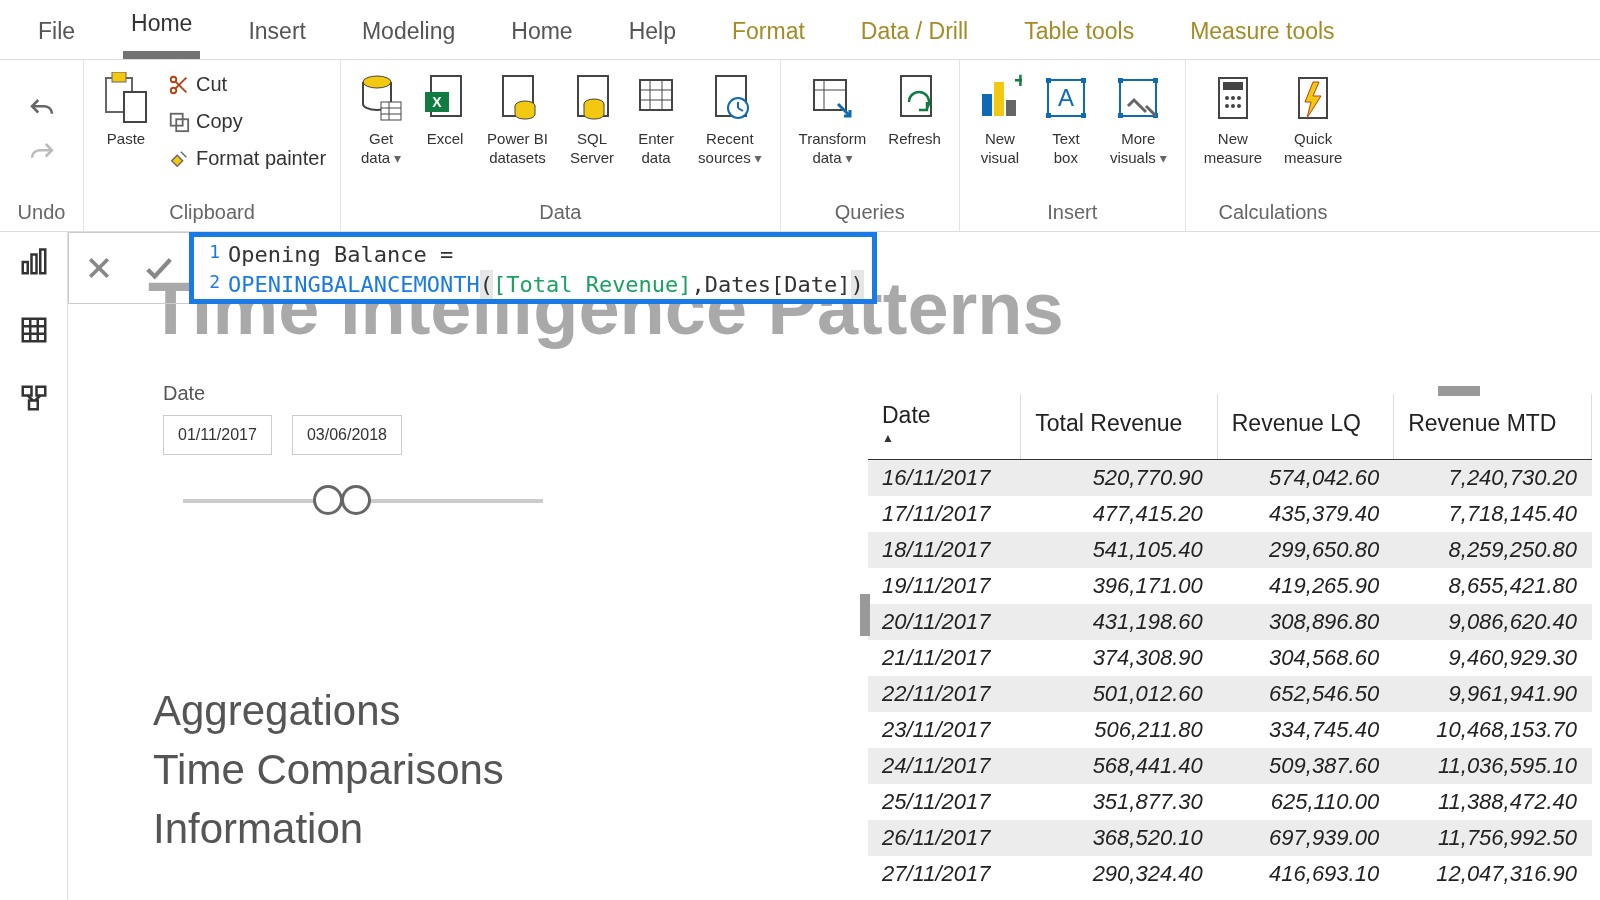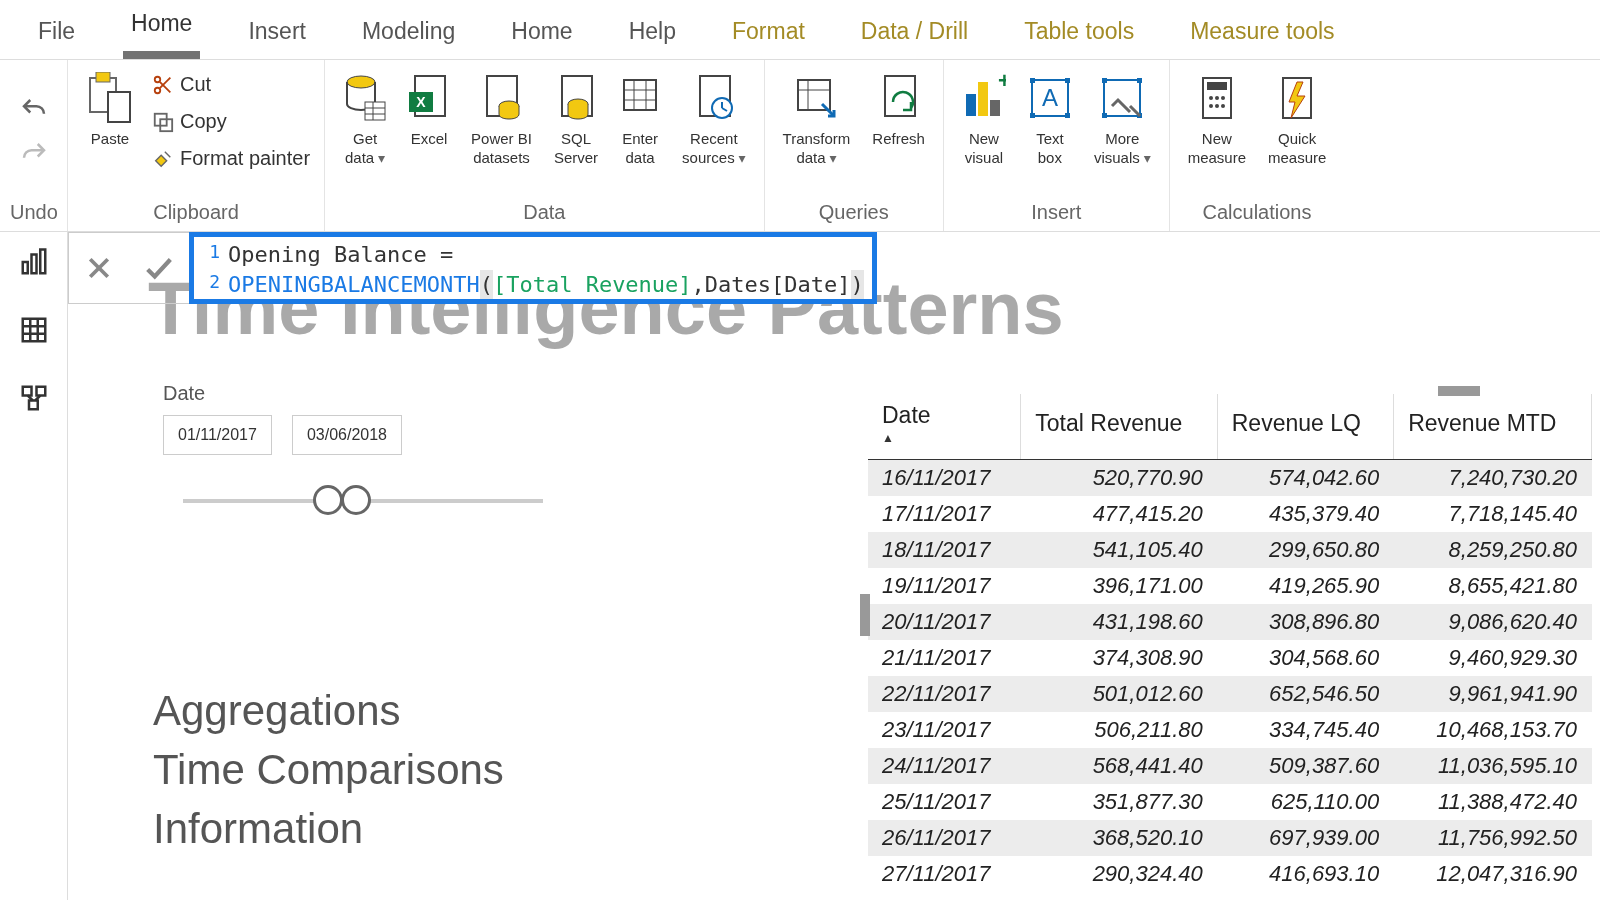--- a/index.html
+++ b/index.html
@@ -84,21 +84,21 @@
   <div class="tab file">Home</div>
   <div class="tab file">Help</div>
   <div class="tab">Format</div>
   <div class="tab">Data / Drill</div>
   <div class="tab">Table tools</div>
   <div class="tab">Measure tools</div>
 </div>
 
 <div class="ribbon">
 
-  <div class="ribbon-group" style="width:68px">
+  <div class="ribbon-group" style="width:84px">
     <div class="ribbon-group-content" style="flex-direction:column;align-items:center;justify-content:center;gap:14px">
       <div>
         <svg width="30" height="30" viewBox="0 0 24 24" fill="none" stroke="#666" stroke-width="2">
             <path d="M9 14L4 9l5-5"></path>
             <path d="M4 9h10a6 6 0 016 6v0"></path>
           </svg>
       </div>
       <div>
         <svg width="30" height="30" viewBox="0 0 24 24" fill="none" stroke="#bbb" stroke-width="2">
             <path d="M15 14l5-5-5-5"></path>

